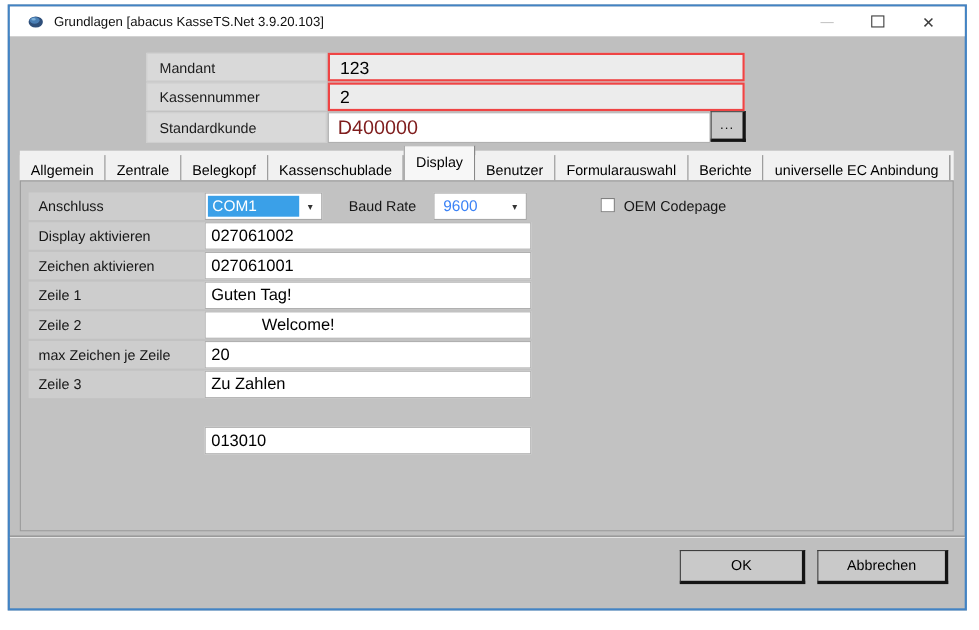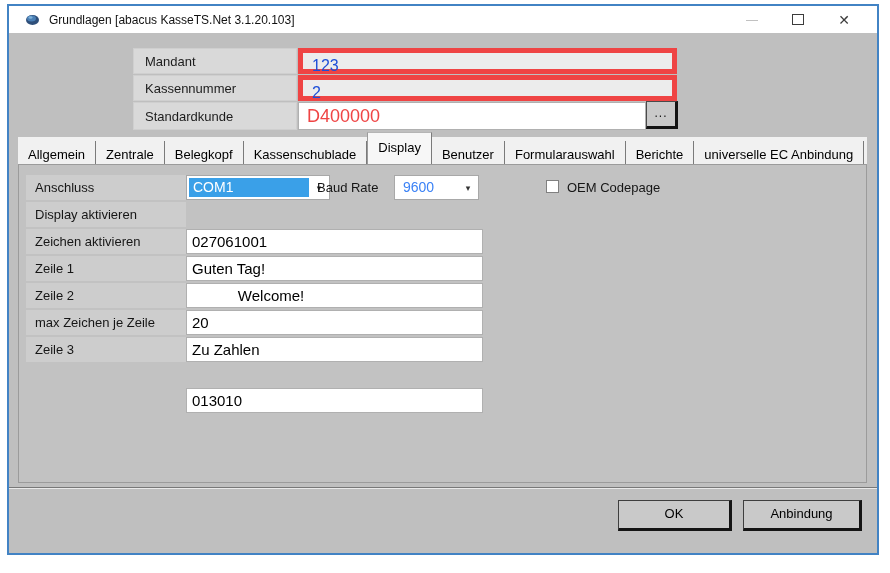--- a/index.html
+++ b/index.html
@@ -26,26 +26,26 @@
   .max-glyph{width:10px;height:9px;border:1px solid #3c3c3c;display:inline-block;}
   .close-glyph{font-size:14px;color:#3c3c3c;}
   
   .h-label{
     position:absolute;left:124px;width:164px;height:26px;background:#d9d9d9;
     font-size:13px;color:#1c1c1c;line-height:26px;padding-left:11px;box-sizing:border-box;
     border:1px solid #cfcfcf;
   }
   .h-value-ro{
     position:absolute;left:289px;width:379px;height:26px;background:#ececec;
-    font-size:16px;color:#1d4ed8;line-height:25px;padding-left:9px;box-sizing:border-box;
-    border:5px solid #ef4444;
+    font-size:16px;color:#000000;line-height:25px;padding-left:9px;box-sizing:border-box;
+    border:2px solid #ef4444;
   }
   .h-input{
     position:absolute;left:289px;width:348px;height:28px;background:#ffffff;
-    font-size:18px;color:#ef4444;padding:0 0 0 8px;box-sizing:border-box;
+    font-size:18px;color:#7f1d1d;padding:0 0 0 8px;box-sizing:border-box;
     border:1px solid #b0b0b0;font-family:"Liberation Sans", sans-serif;
   }
   .browse-btn{
     position:absolute;left:637px;width:32px;height:28px;background:#c9c9c9;
     border:1px solid #4a4a4a;border-right:3px solid #141414;border-bottom:3px solid #141414;
     box-sizing:border-box;font-size:12px;color:#111;text-align:center;line-height:22px;
     letter-spacing:1px;cursor:pointer;
   }
   
   .tabstrip{
@@ -107,21 +107,21 @@
 <body>
 
 <div class="window">
 
   <div class="titlebar">
     <svg class="app-icon" viewBox="0 0 15 13">
       <ellipse cx="7.5" cy="7" rx="6.5" ry="5" fill="#2e4f7a"></ellipse>
       <ellipse cx="6.5" cy="5.5" rx="4.5" ry="3" fill="#4a7fb5"></ellipse>
       <ellipse cx="5.5" cy="4.5" rx="2" ry="1.2" fill="#7fb2d9"></ellipse>
     </svg>
-    <span class="title-text">Grundlagen [abacus KasseTS.Net 3.1.20.103]</span>
+    <span class="title-text">Grundlagen [abacus KasseTS.Net 3.9.20.103]</span>
     <div class="win-controls">
       <span class="win-btn min">—</span>
       <span class="win-btn">
           <span class="max-glyph"></span>
         </span>
       <span class="win-btn">
           <span class="close-glyph">✕</span>
         </span>
     </div>
   </div>
@@ -144,33 +144,34 @@
     <div class="tab active">Display</div>
     <div class="tab">Benutzer</div>
     <div class="tab">Formularauswahl</div>
     <div class="tab">Berichte</div>
     <div class="tab">universelle EC Anbindung</div>
   </div>
 
   <div class="panel">
 
     <div class="f-label" style="top:10px">Anschluss</div>
-    <div class="combo" style="left:167px;top:10px;width:144px">
+    <div class="combo" style="left:167px;top:10px;width:107px">
       <span class="combo-sel">COM1</span>
       <span class="combo-arrow">▾</span>
     </div>
     <div class="inline-label" style="left:298px;top:10px">Baud Rate</div>
     <div class="combo" style="left:375px;top:10px;width:85px">
       <span class="combo-plain">9600</span>
       <span class="combo-arrow">▾</span>
     </div>
     <span class="checkbox-box" style="left:527px;top:15px"></span>
     <span class="checkbox-label" style="left:548px;top:15px">OEM Codepage</span>
 
     <div class="f-label" style="top:37px">Display aktivieren</div>
+    <input class="f-input" style="top: 37px;" value="027061002">
 
     <div class="f-label" style="top:64px">Zeichen aktivieren</div>
     <input class="f-input" style="top: 64px;" value="027061001">
 
     <div class="f-label" style="top:91px">Zeile 1</div>
     <input class="f-input" style="top: 91px;" value="Guten Tag!">
 
     <div class="f-label" style="top:118px">Zeile 2</div>
     <input class="f-input" style="top: 118px;" value="           Welcome!">
 
@@ -178,15 +179,15 @@
     <input class="f-input" style="top: 145px;" value="20">
 
     <div class="f-label" style="top:172px">Zeile 3</div>
     <input class="f-input" style="top: 172px;" value="Zu Zahlen">
 
     <input class="f-input" style="top: 199px; margin-top: 24px;" value="013010">
   </div>
 
   <div class="divider"></div>
   <div class="dlg-btn" style="left:609px;width:114px">OK</div>
-  <div class="dlg-btn" style="left:734px;width:119px">Anbindung</div>
+  <div class="dlg-btn" style="left:734px;width:119px">Abbrechen</div>
 
 </div>
 
 </body></html>

